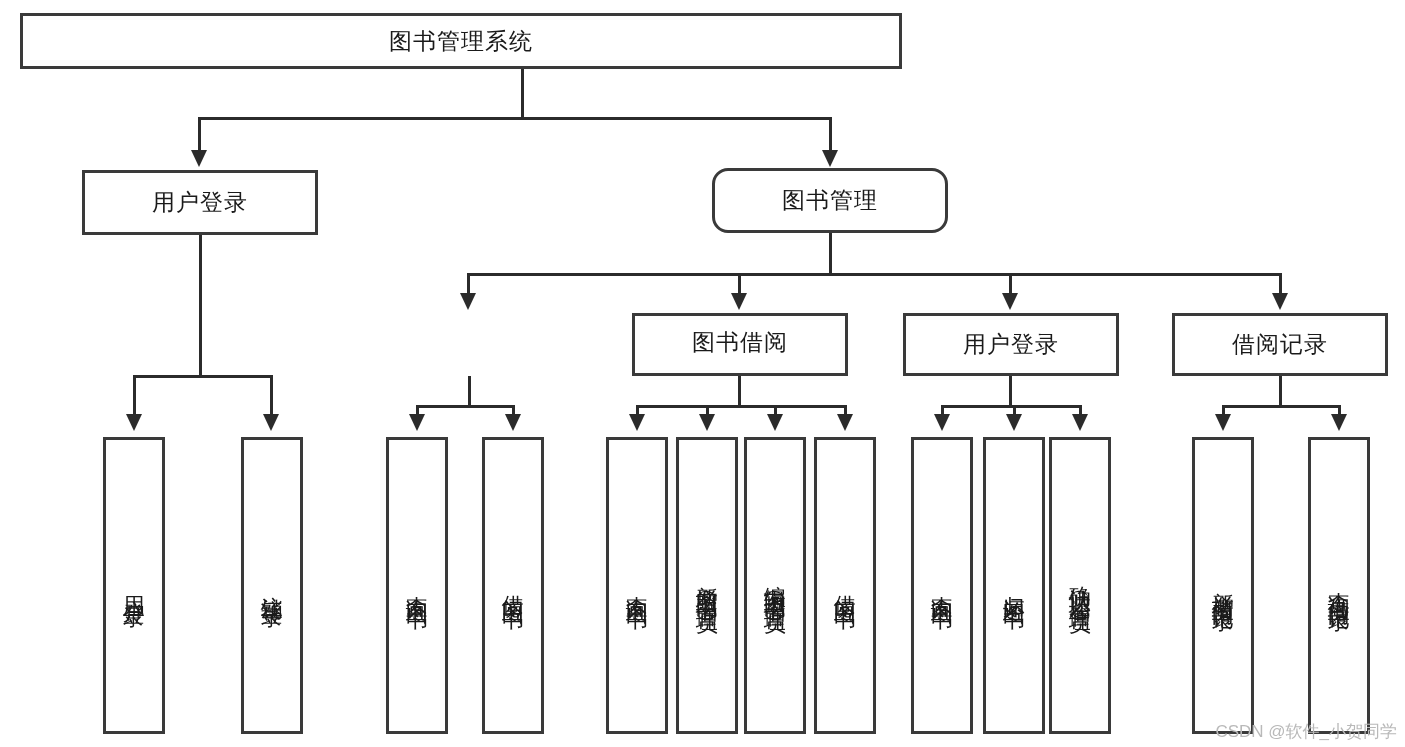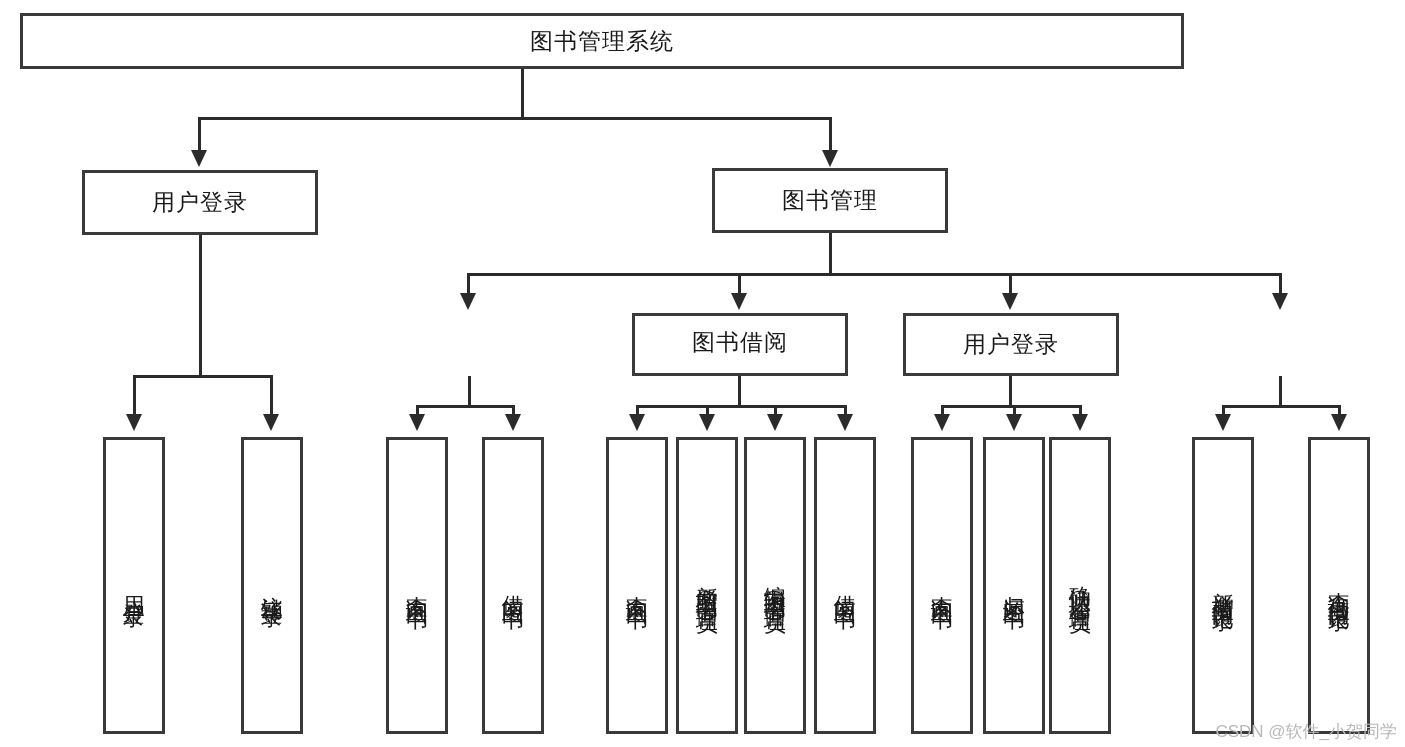--- a/index.html
+++ b/index.html
@@ -82,39 +82,39 @@
     white-space: nowrap;
     pointer-events: none;
     font-family: "Liberation Sans", "DejaVu Sans", sans-serif;
   }
 </style>
 </head>
 <body>
 
 <div id="canvas">
 
-  <div class="node level-0" style="left:20px; top:13px; width:1164px; height:56px;">
+  <div class="node level-0" style="left:20px; top:13px; width:882px; height:56px;">
     <span class="node-label">图书管理系统</span>
   </div>
 
   <div class="edge v" style="left:521px; top:69px; height:48px;"></div>
 
   <div class="edge h" style="left:198px; top:117px; width:634px;"></div>
 
   <div class="edge v" style="left:198px; top:117px; height:36px;"></div>
   <div class="arrow" style="left:191px; top:150px;"></div>
 
   <div class="edge v" style="left:829px; top:117px; height:36px;"></div>
   <div class="arrow" style="left:822px; top:150px;"></div>
 
   <div class="node level-1" style="left:82px; top:170px; width:236px; height:65px;">
     <span class="node-label">用户登录</span>
   </div>
 
-  <div class="node level-1" style="left:712px; top:168px; width:236px; height:65px;">
+  <div class="node level-1" style="left:712px; top:168px; width:236px; height:65px;border-radius:16px;">
     <span class="node-label">图书管理</span>
   </div>
 
   <div class="edge v" style="left:199px; top:235px; height:140px;"></div>
   <div class="edge h" style="left:133px; top:375px; width:139px;"></div>
   <div class="edge v" style="left:133px; top:375px; height:42px;"></div>
   <div class="arrow" style="left:126px; top:414px;"></div>
   <div class="edge v" style="left:270px; top:375px; height:42px;"></div>
   <div class="arrow" style="left:263px; top:414px;"></div>
 
@@ -131,20 +131,23 @@
 
 
   <div class="node level-2" style="left:632px; top:313px; width:216px; height:63px;font-family:Liberation Mono, monospace;">
     <span class="node-label">图书借阅</span>
   </div>
 
   <div class="node level-2" style="left:903px; top:313px; width:216px; height:63px;">
     <span class="node-label">用户登录</span>
   </div>
 
+  <div class="node level-2" style="left:1172px; top:313px; width:216px; height:63px;">
+    <span class="node-label">借阅记录</span>
+  </div>
 
   <div class="edge v" style="left:468px; top:376px; height:29px;"></div>
   <div class="edge h" style="left:416px; top:405px; width:98px;"></div>
   <div class="edge v" style="left:416px; top:405px; height:12px;"></div>
   <div class="arrow" style="left:409px; top:414px;"></div>
   <div class="edge v" style="left:512px; top:405px; height:12px;"></div>
   <div class="arrow" style="left:505px; top:414px;"></div>
 
   <div class="edge v" style="left:738px; top:376px; height:29px;"></div>
   <div class="edge h" style="left:636px; top:405px; width:209px;"></div>

